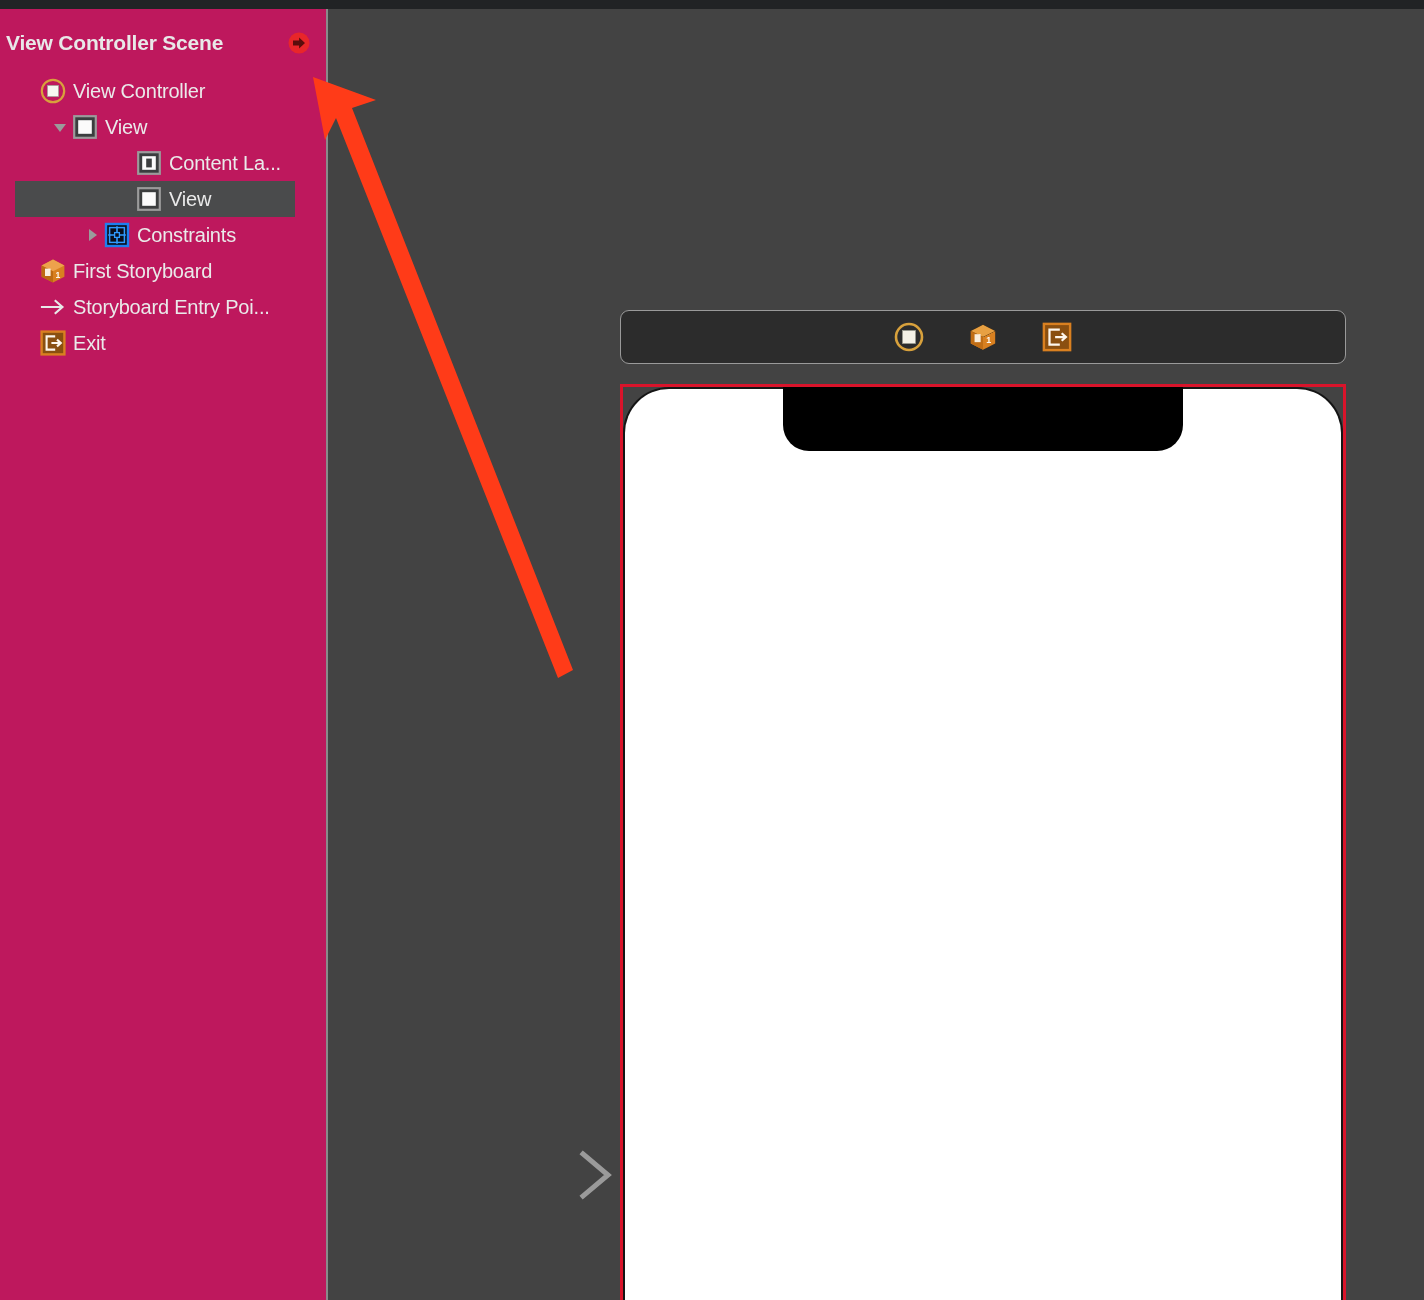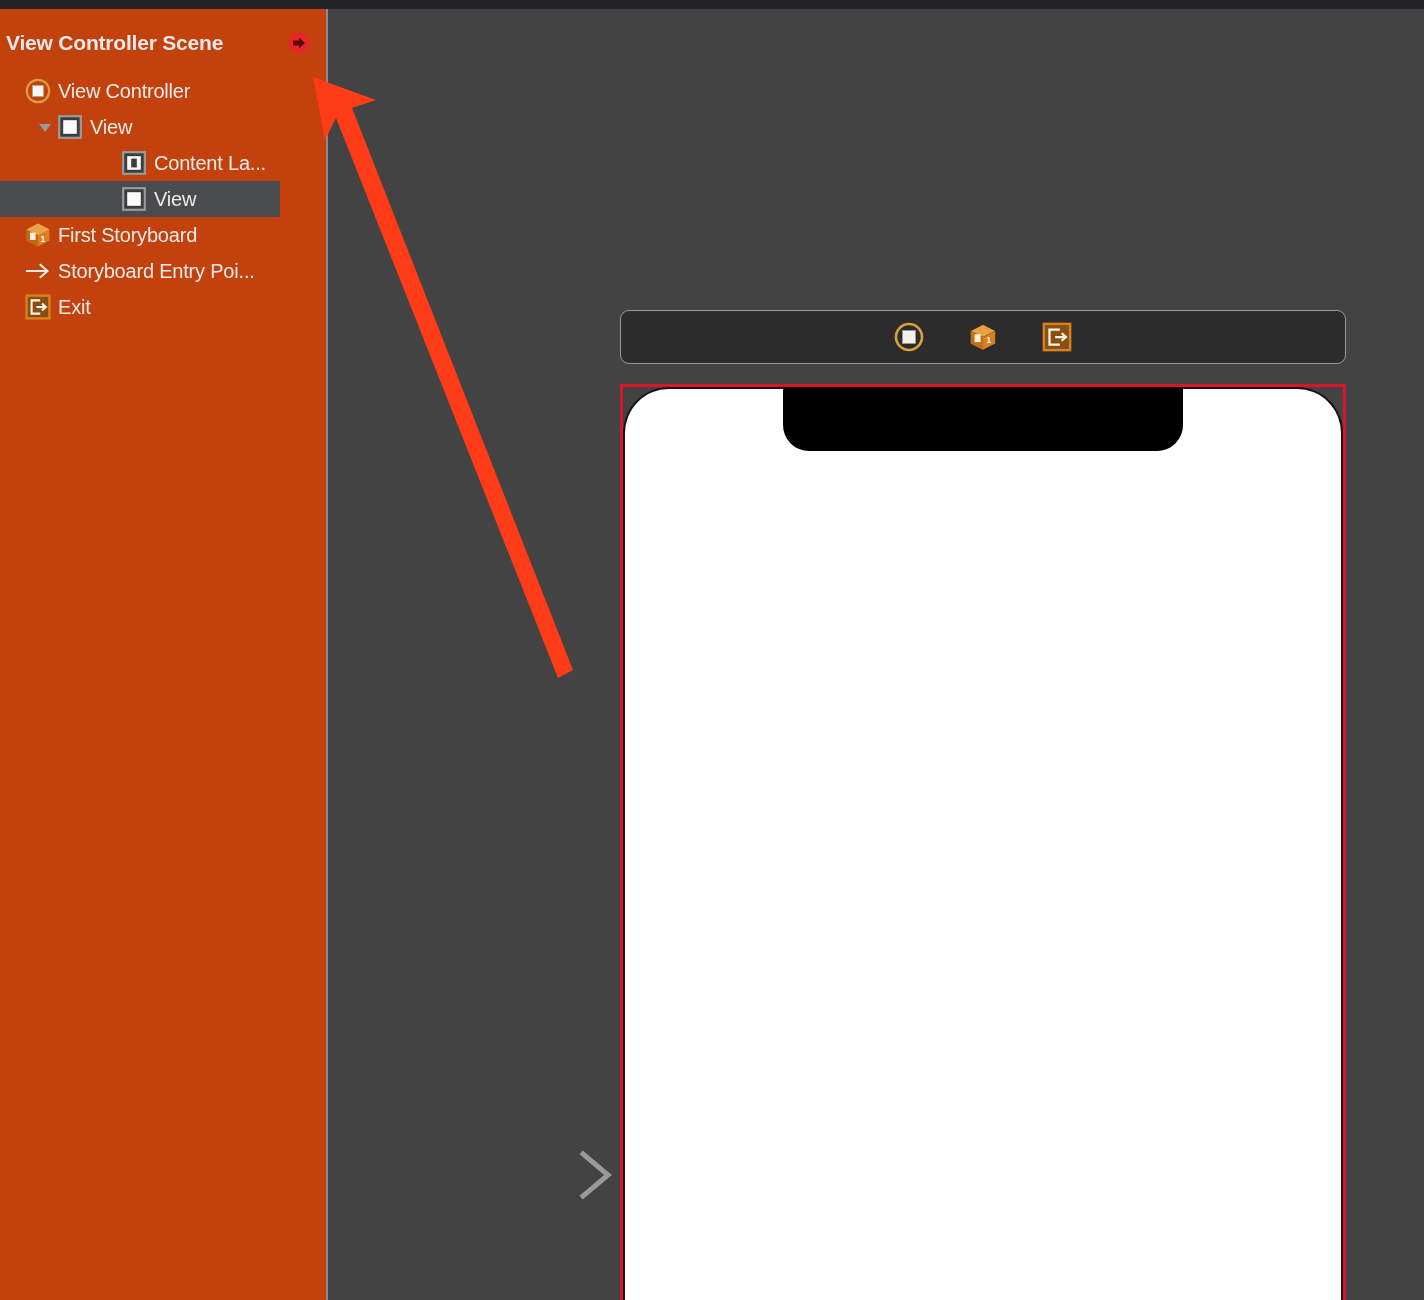--- a/index.html
+++ b/index.html
@@ -23,21 +23,21 @@
     width: 1424px; height: 9px;
     background: #212325;
   }
 
   
   .sidebar {
     position: absolute;
     left: 0; top: 9px;
     width: 326px;
     height: 1291px;
-    background: #c2410c;
+    background: #be185d;
     overflow: hidden;
   }
   .sidebar-divider {
     position: absolute;
     left: 326px; top: 9px;
     width: 2px; height: 1291px;
     background: #8a8a8a;
   }
 
   .scene-header {
@@ -56,21 +56,21 @@
     white-space: nowrap;
   }
   .entry-badge {
     position: absolute;
     right: 16px; top: 50%;
     transform: translateY(-50%);
     width: 22px; height: 22px;
   }
 
   
-  .tree { position: absolute; left: 0; top: 64px; width: 280px; }
+  .tree { position: absolute; left: 0; top: 64px; width: 280px; padding-left: 15px; }
   .row {
     position: relative;
     height: 36px;
     display: flex;
     align-items: center;
     white-space: nowrap;
   }
   .row.selected { background: #4a4b4c; }
   .row-label {
     font-size: 20px;
@@ -243,20 +243,37 @@
         <div class="disclosure">
           <svg width="18" height="18" viewBox="0 0 18 18"></svg>
         </div>
         <div class="icon-slot">
           <svg width="26" height="26" viewBox="0 0 26 26">
             <rect x="2.2" y="2.2" width="21.6" height="21.6" fill="#3b3d3e" stroke="#9b9b9b" stroke-width="2.2"></rect>
             <rect x="6.2" y="6.2" width="13.6" height="13.6" fill="#fbfbfb"></rect>
           </svg>
         </div>
         <div class="row-label">View</div>
+      </div>
+      <div class="row">
+        <div class="spacer" style="width: 66px;"></div>
+        <div class="disclosure">
+          <svg width="18" height="18" viewBox="0 0 18 18">
+            <path fill="#9b9b9b" d="M6 3 V15 L14 9 Z"></path>
+          </svg>
+        </div>
+        <div class="icon-slot">
+          <svg width="26" height="26" viewBox="0 0 26 26">
+            <rect x="2" y="2" width="22" height="22" fill="#0a0f1c" stroke="#1d7ff0" stroke-width="2.4"></rect>
+            <rect x="5.6" y="5.6" width="14.8" height="14.8" fill="none" stroke="#2f9bff" stroke-width="1.5"></rect>
+            <path d="M13 4.2 V21.8 M4.2 13 H21.8" stroke="#2f9bff" stroke-width="1.6"></path>
+            <rect x="10.6" y="10.6" width="4.8" height="4.8" fill="#0a0f1c" stroke="#2f9bff" stroke-width="1.3"></rect>
+          </svg>
+        </div>
+        <div class="row-label">Constraints</div>
       </div>
       <div class="row">
         <div class="spacer" style="width: 2px;"></div>
         <div class="disclosure">
           <svg width="18" height="18" viewBox="0 0 18 18"></svg>
         </div>
         <div class="icon-slot">
           <svg width="26" height="26" viewBox="0 0 26 26">
             <path d="M13 1.6 L24.4 7.4 L24.4 18.8 L13 24.6 L1.6 18.8 L1.6 7.4 Z" fill="#d98020"></path>
             <path d="M13 1.6 L24.4 7.4 L13 13.2 L1.6 7.4 Z" fill="#eda24c"></path>

